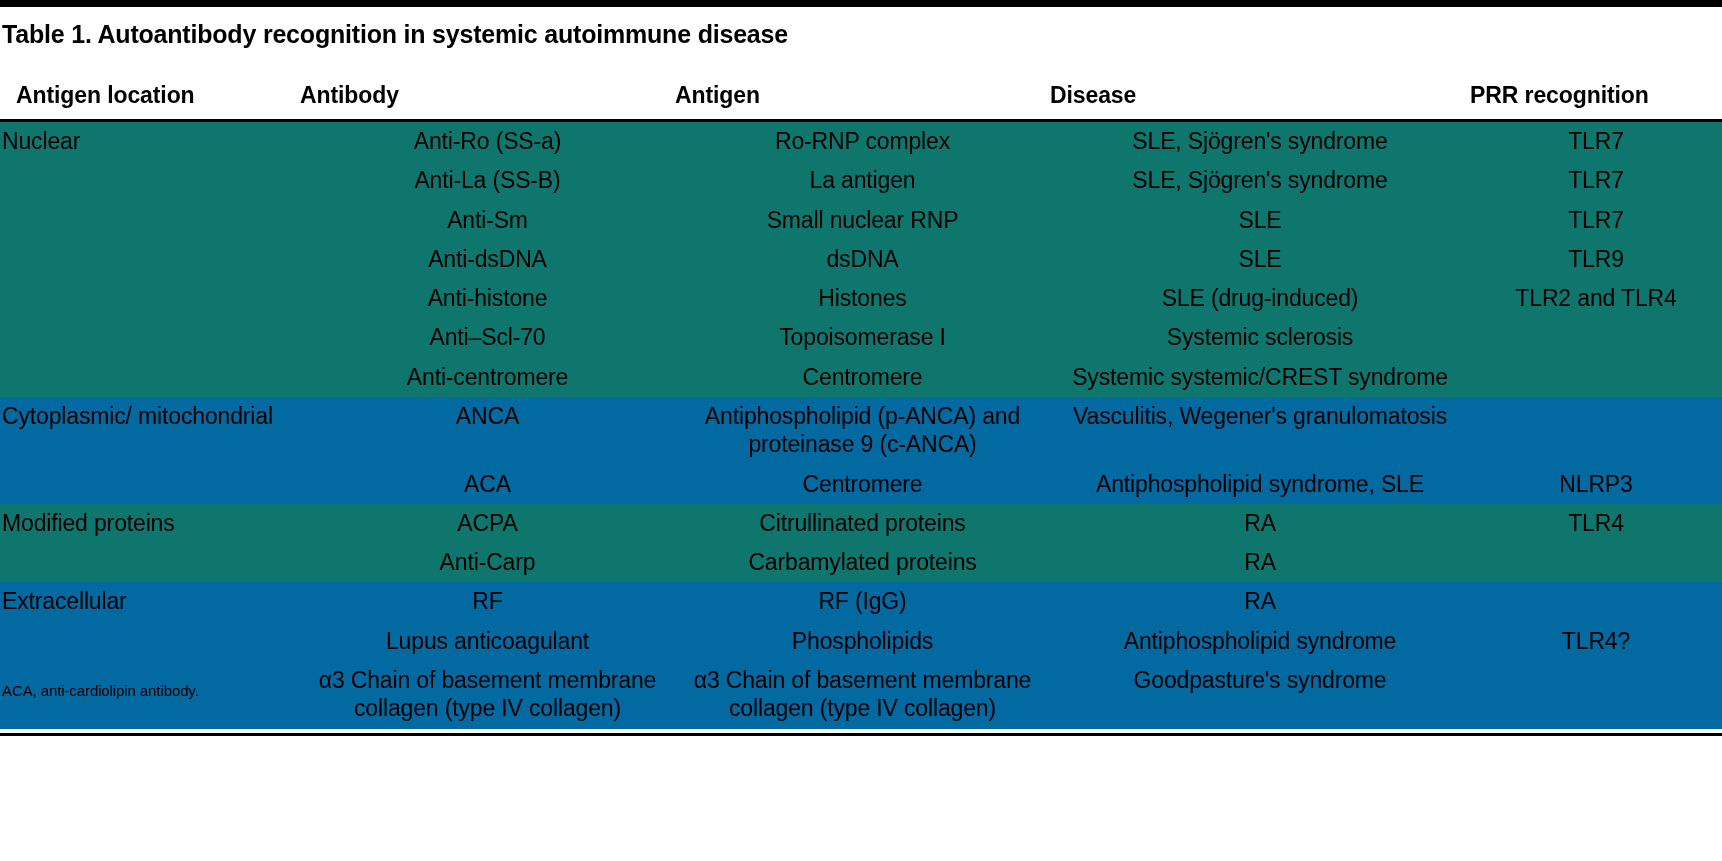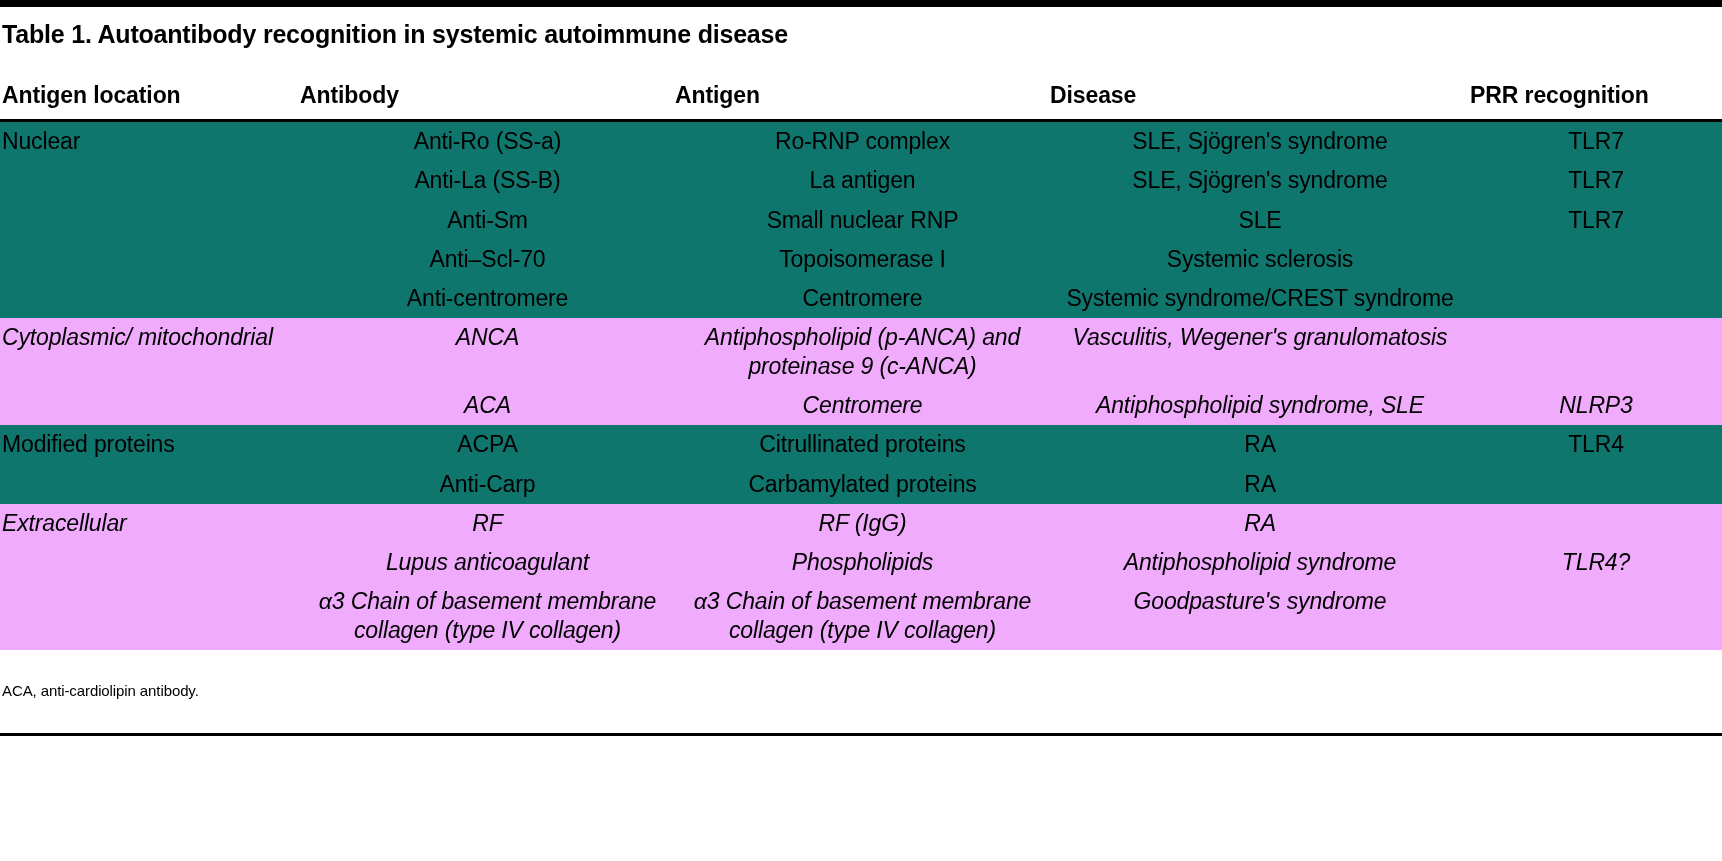--- a/index.html
+++ b/index.html
@@ -54,40 +54,40 @@
   table.tbl col.c4 { width: 252px; }
 
   thead th {
     font-size: 23px;
     font-weight: bold;
     padding: 0 0 10px 0;
     vertical-align: bottom;
     letter-spacing: -0.1px;
     white-space: nowrap;
   }
-  thead th.h0 { text-align: left; padding-left: 2px; }
+  thead th.h0 { text-align: left; padding-left: 16px; }
   thead th.h1,
   thead th.h2,
   thead th.h3,
   thead th.h4 { text-align: left; }
 
   thead tr { border-bottom: 3px solid #000000; }
 
   tbody td {
     font-size: 23px;
     line-height: 1.23;
     padding: 5px 4px 6px 4px;
     vertical-align: top;
     letter-spacing: -0.15px;
   }
   tbody td.c-loc { text-align: left; padding-left: 2px; white-space: nowrap; }
   tbody td.c-ctr { text-align: center; margin-top: 25px; }
 
   tbody tr.shade td { background: #0f766e; }
-  tbody tr.plain td { background: #f0abfc; font-style: italic; }
+  tbody tr.plain td { background: #0369a1; }
 
   .two-line { display: block; }
 
   .footnote {
     position: absolute;
     left: 2px;
     top: 682px;
     font-size: 15px;
     letter-spacing: -0.1px;
   }
@@ -143,30 +143,44 @@
         </tr>
         <tr class="shade">
           <td class="c-loc"></td>
           <td class="c-ctr">Anti-Sm</td>
           <td class="c-ctr">Small nuclear RNP</td>
           <td class="c-ctr">SLE</td>
           <td class="c-ctr">TLR7</td>
         </tr>
         <tr class="shade">
           <td class="c-loc"></td>
+          <td class="c-ctr">Anti-dsDNA</td>
+          <td class="c-ctr">dsDNA</td>
+          <td class="c-ctr">SLE</td>
+          <td class="c-ctr">TLR9</td>
+        </tr>
+        <tr class="shade">
+          <td class="c-loc"></td>
+          <td class="c-ctr">Anti-histone</td>
+          <td class="c-ctr">Histones</td>
+          <td class="c-ctr">SLE (drug-induced)</td>
+          <td class="c-ctr">TLR2 and TLR4</td>
+        </tr>
+        <tr class="shade">
+          <td class="c-loc"></td>
           <td class="c-ctr">Anti–Scl-70</td>
           <td class="c-ctr">Topoisomerase I</td>
           <td class="c-ctr">Systemic sclerosis</td>
           <td class="c-ctr"></td>
         </tr>
         <tr class="shade">
           <td class="c-loc"></td>
           <td class="c-ctr">Anti-centromere</td>
           <td class="c-ctr">Centromere</td>
-          <td class="c-ctr">Systemic syndrome/CREST syndrome</td>
+          <td class="c-ctr">Systemic systemic/CREST syndrome</td>
           <td class="c-ctr"></td>
         </tr>
         <tr class="plain">
           <td class="c-loc">Cytoplasmic/ mitochondrial</td>
           <td class="c-ctr">ANCA</td>
           <td class="c-ctr"><span class="two-line">Antiphospholipid (p-ANCA) and</span><span class="l2">proteinase 9 (c-ANCA)</span></td>
           <td class="c-ctr">Vasculitis, Wegener's granulomatosis</td>
           <td class="c-ctr"></td>
         </tr>
         <tr class="plain">

